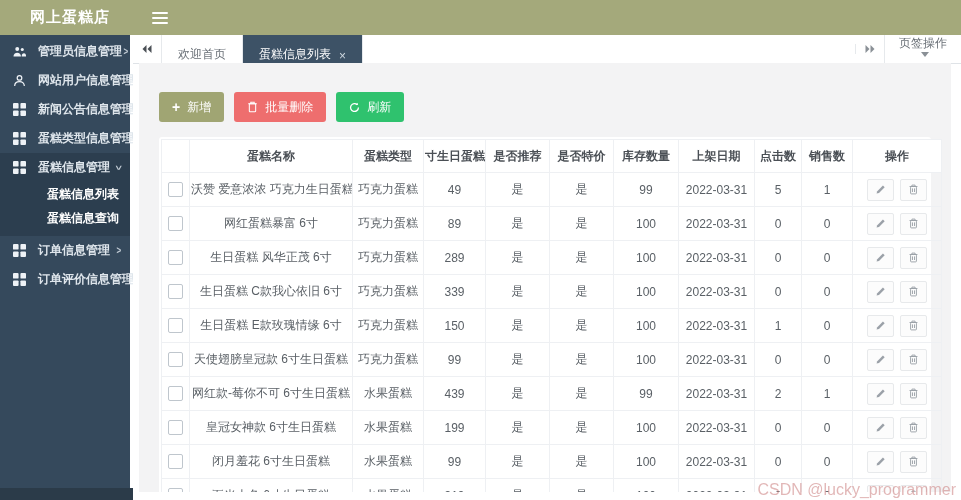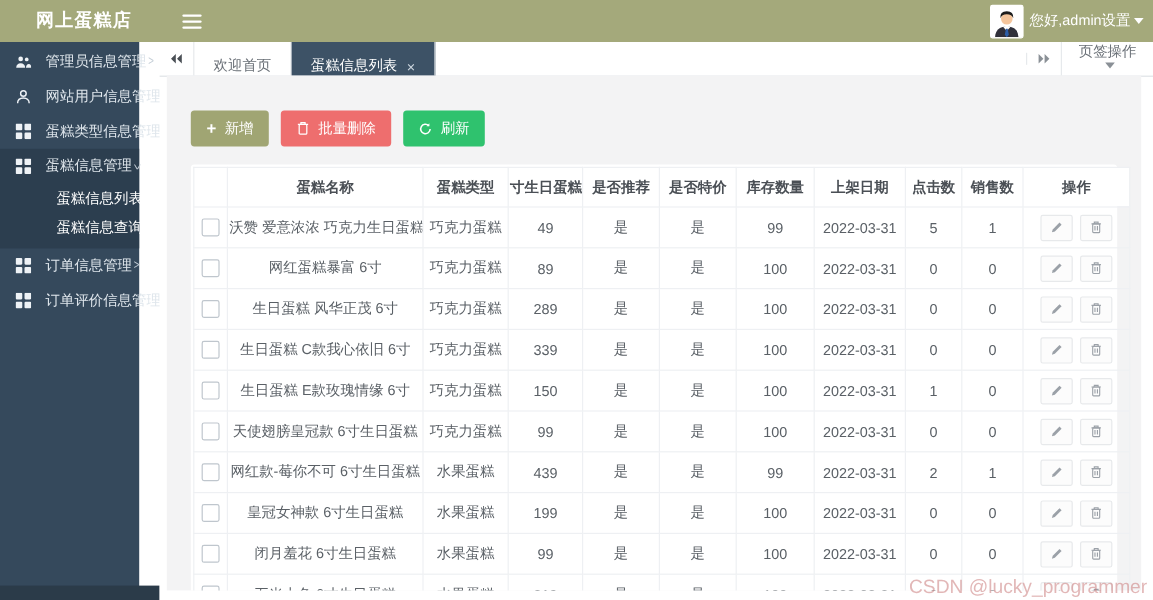--- a/index.html
+++ b/index.html
@@ -20,22 +20,22 @@
   .burger{margin-left:42px;width:16px;height:12px;display:flex;flex-direction:column;
     justify-content:space-between;cursor:pointer;}
   .burger i{display:block;height:2px;background:#fff;border-radius:1px;}
   .top-right{margin-left:auto;display:flex;align-items:center;margin-right:8px;}
   .avatar{width:26px;height:26px;background:#fff;border:1px solid #fff;border-radius:2px;
     overflow:hidden;margin-right:5px;}
   .greeting{color:#fff;font-size:12px;display:flex;align-items:center;cursor:pointer;}
   .caret{display:inline-block;margin-left:3px;width:0;height:0;border-left:4px solid transparent;
     border-right:4px solid transparent;border-top:5px solid #fff;}
   
-  .sidebar{position:absolute;top:35px;left:0;bottom:0;width:116px;background:var(--sidebar);
-    padding-top:2px;}
+  .sidebar{position:absolute;top:35px;left:0;bottom:0;width:130px;background:var(--sidebar);
+    padding-top:2px;font-weight:bold;}
   .side-group.open{background:var(--sidebar-open);padding-bottom:6px;}
   .side-item{height:29px;display:flex;align-items:center;padding:0 8px 0 13px;color:#dfe6ec;
     cursor:pointer;}
   .side-icon{width:14px;height:14px;margin-right:11px;display:inline-flex;color:#eef2f6;flex:none;}
   .side-icon svg{width:13px;height:13px;}
   .side-label{font-size:12px;white-space:nowrap;}
   .side-arrow{margin-left:auto;font-size:10px;color:#c2ccd5;transform:scale(.8,1.1);padding-left:1px;}
   .side-arrow.down{transform:rotate(90deg) scale(.8,1.1);}
   .side-sub-item{height:24px;line-height:24px;padding-left:47px;color:#ffffff;font-size:12px;
     cursor:pointer;white-space:nowrap;}
@@ -98,36 +98,20 @@
 </head>
 <body>
 
 <div class="topbar">
   <span class="brand">网上蛋糕店</span>
   <span class="burger">
       <i></i>
       <i></i>
       <i></i>
     </span>
-  <div class="top-right">
-    <span class="avatar">
-      <svg viewBox="0 0 28 28" width="26" height="26">
-        <rect width="28" height="28" fill="#ffffff"></rect>
-        <circle cx="14" cy="11.5" r="5.2" fill="#f4c59c"></circle>
-        <path d="M8.2 11 Q7.6 4.6 14 4.6 Q20.4 4.6 19.8 11 Q18.5 7.4 14 7.4 Q9.5 7.4 8.2 11 Z" fill="#1d1d1d"></path>
-        <path d="M3.5 28 Q4 18.5 14 18.5 Q24 18.5 24.5 28 Z" fill="#30303a"></path>
-        <path d="M10.8 18.8 L14 22.5 L17.2 18.8 L14 17.5 Z" fill="#ffffff"></path>
-        <path d="M13.2 20.5 h1.6 l1 5.2 -1.8 2.3 -1.8 -2.3 Z" fill="#2c5fa8"></path>
-      </svg>
-    </span>
-    <span class="greeting">
-      <span>您好,admin设置</span>
-      <span class="caret"></span>
-    </span>
-  </div>
 </div>
 
 <div class="sidebar">
   <div>
       <div class="side-group">
         <div class="side-item">
           <span class="side-icon">
             <svg viewBox="0 0 16 14" fill="currentColor">
               <circle cx="5.2" cy="4" r="2.4"></circle>
               <path d="M0.6 13c0-2.9 2-4.6 4.6-4.6s4.6 1.7 4.6 4.6z"></path>
@@ -141,20 +125,34 @@
       </div>
       <div class="side-group">
         <div class="side-item">
           <span class="side-icon">
             <svg viewBox="0 0 14 14" fill="none" stroke="currentColor" stroke-width="1.3">
               <circle cx="7" cy="4.2" r="2.5"></circle>
               <path d="M1.8 13c0-3.1 2.3-4.8 5.2-4.8s5.2 1.7 5.2 4.8"></path>
             </svg>
           </span>
           <span class="side-label">网站用户信息管理</span>
+          <span class="side-arrow">&gt;</span>
+        </div>
+      </div>
+      <div class="side-group">
+        <div class="side-item">
+          <span class="side-icon">
+            <svg viewBox="0 0 14 14" fill="currentColor">
+              <rect x="0" y="0" width="6" height="6" rx="1"></rect>
+              <rect x="8" y="0" width="6" height="6" rx="1"></rect>
+              <rect x="0" y="8" width="6" height="6" rx="1"></rect>
+              <rect x="8" y="8" width="6" height="6" rx="1"></rect>
+            </svg>
+          </span>
+          <span class="side-label">新闻公告信息管理</span>
           <span class="side-arrow">&gt;</span>
         </div>
       </div>
       <div class="side-group">
         <div class="side-item">
           <span class="side-icon">
             <svg viewBox="0 0 14 14" fill="currentColor">
               <rect x="0" y="0" width="6" height="6" rx="1"></rect>
               <rect x="8" y="0" width="6" height="6" rx="1"></rect>
               <rect x="0" y="8" width="6" height="6" rx="1"></rect>

